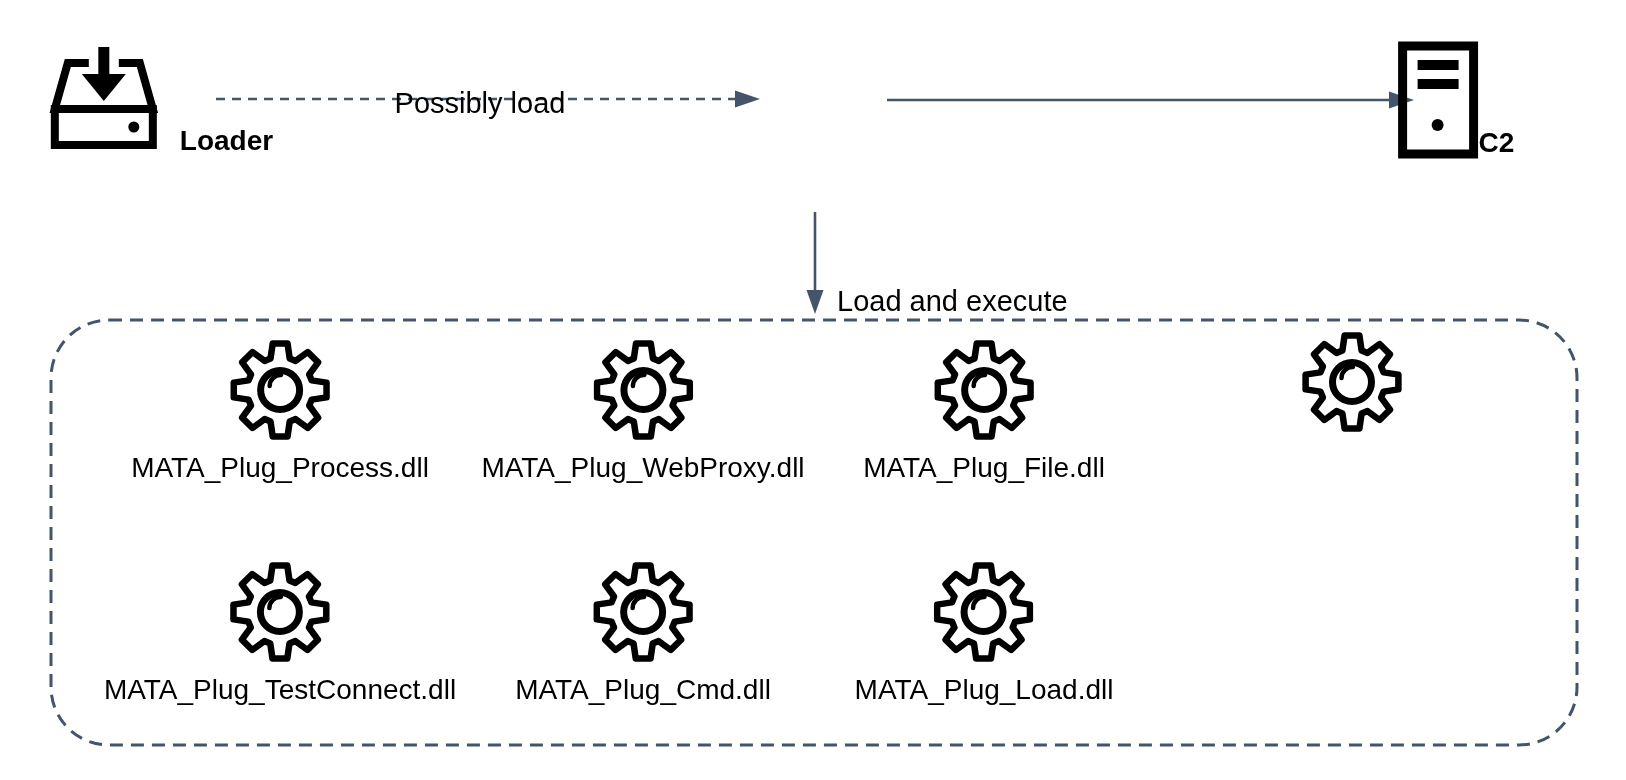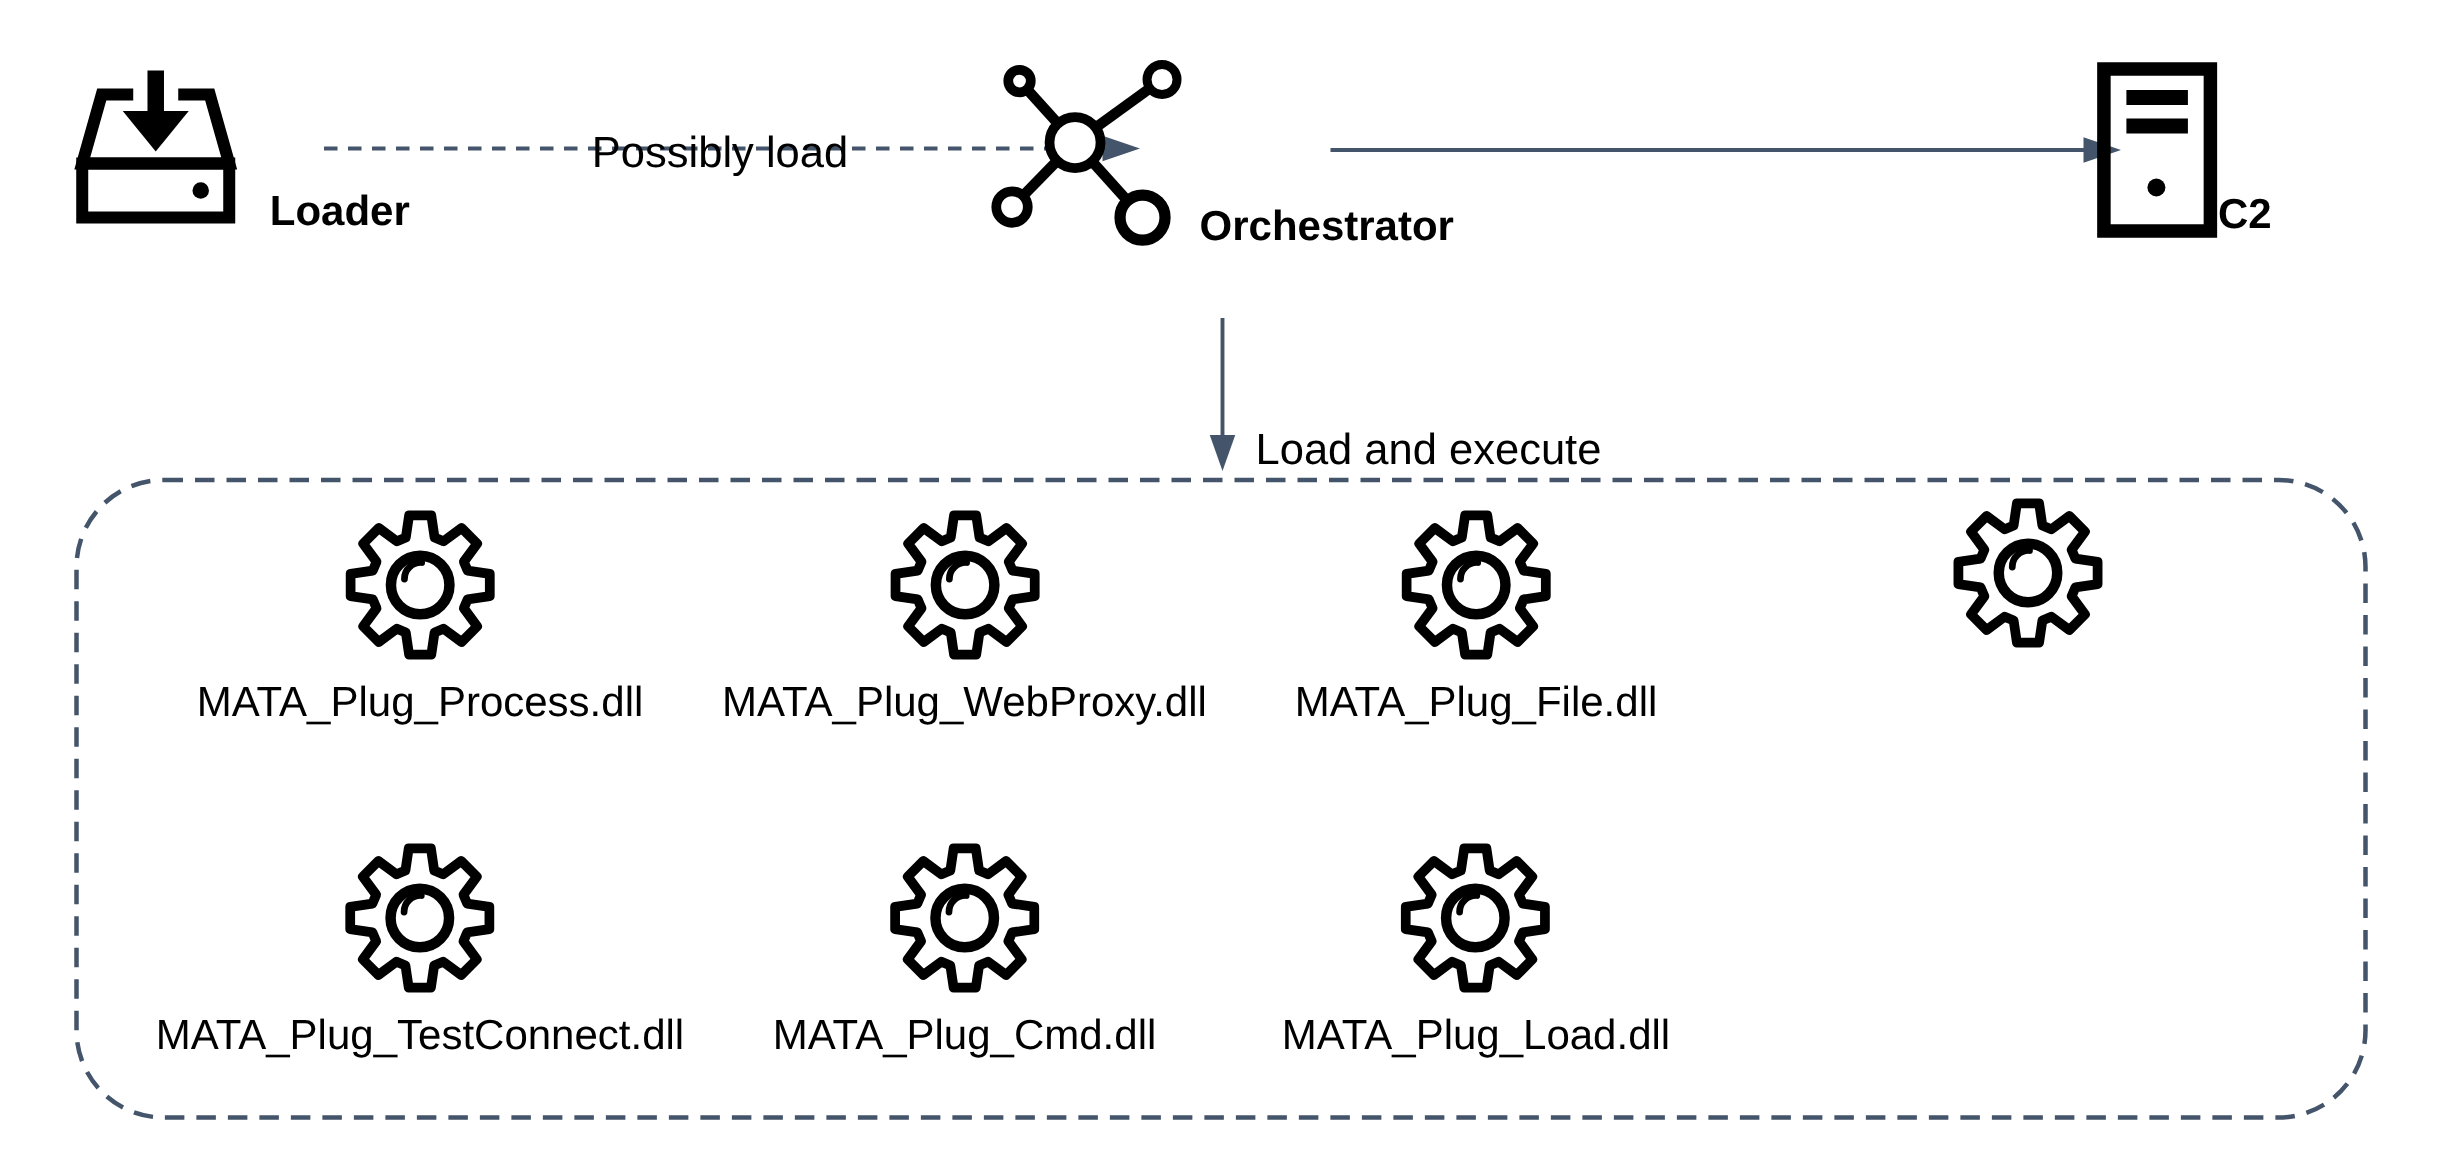--- a/index.html
+++ b/index.html
@@ -56,36 +56,20 @@
     <svg class="icon" width="110" height="115" viewBox="0 0 110 115">
       <line x1="55" y1="5" x2="55" y2="38" stroke="currentColor" stroke-width="11"></line>
       <polygon points="33,32 77,32 55,59" fill="currentColor"></polygon>
       <path d="M40,21 H19 L6,67 H104 L91,21 H70" fill="none" stroke="currentColor" stroke-width="8"></path>
       <rect x="6" y="67" width="98" height="36" fill="none" stroke="currentColor" stroke-width="8"></rect>
       <circle cx="85" cy="85" r="5.5" fill="currentColor"></circle>
     </svg>
     <div class="node-label">Loader</div>
   </div>
 
-  <div class="node" style="left:814px;top:35px;gap:8px">
-    <svg class="icon" width="133" height="132" viewBox="0 0 133 132">
-      <g stroke="currentColor" stroke-width="7">
-        <line x1="58" y1="60" x2="21" y2="19"></line>
-        <line x1="58" y1="60" x2="116" y2="18"></line>
-        <line x1="58" y1="60" x2="16" y2="103"></line>
-        <line x1="58" y1="60" x2="103" y2="110"></line>
-      </g>
-      <circle cx="58" cy="60" r="17" fill="#fff" stroke="currentColor" stroke-width="6.5"></circle>
-      <circle cx="21" cy="19" r="7.5" fill="#fff" stroke="currentColor" stroke-width="6.5"></circle>
-      <circle cx="116" cy="18" r="10" fill="#fff" stroke="currentColor" stroke-width="6"></circle>
-      <circle cx="16" cy="103" r="10.5" fill="#fff" stroke="currentColor" stroke-width="6.5"></circle>
-      <circle cx="103" cy="110" r="15" fill="#fff" stroke="currentColor" stroke-width="7.5"></circle>
-    </svg>
-    <div class="node-label">Orchestrator</div>
-  </div>
 
   <div class="node" style="left:1456px;top:41px;">
     <svg class="icon" width="81" height="118" viewBox="0 0 81 118">
       <rect x="5" y="5" width="71" height="108" fill="none" stroke="currentColor" stroke-width="9"></rect>
       <rect x="20" y="19" width="41" height="10" fill="currentColor"></rect>
       <rect x="20" y="38" width="41" height="10" fill="currentColor"></rect>
       <circle cx="40" cy="84" r="6" fill="currentColor"></circle>
     </svg>
     <div class="node-label">C2</div>
   </div>

